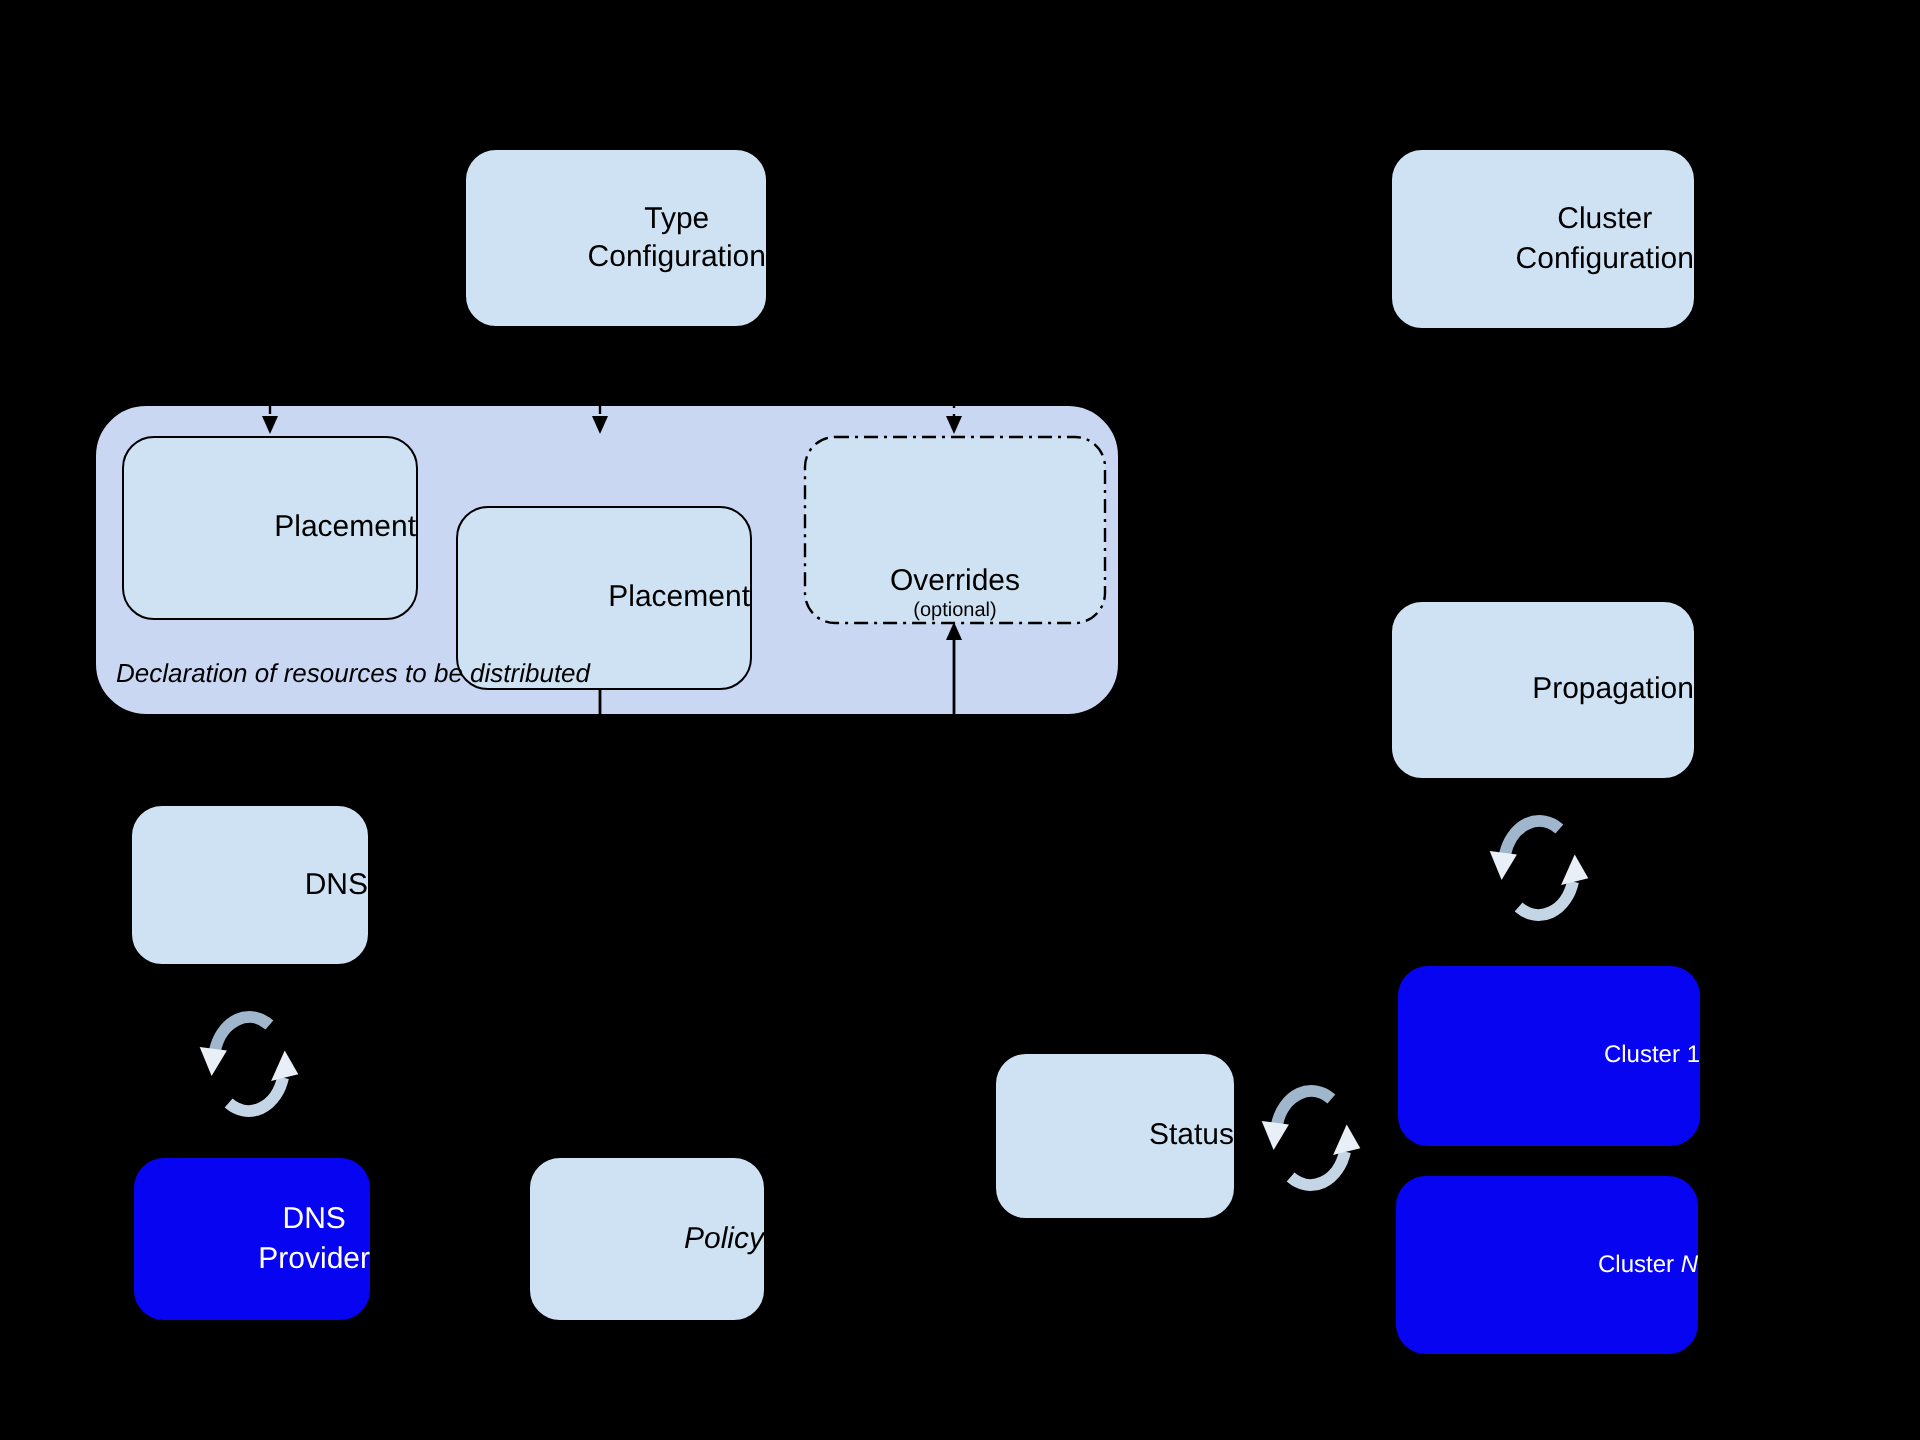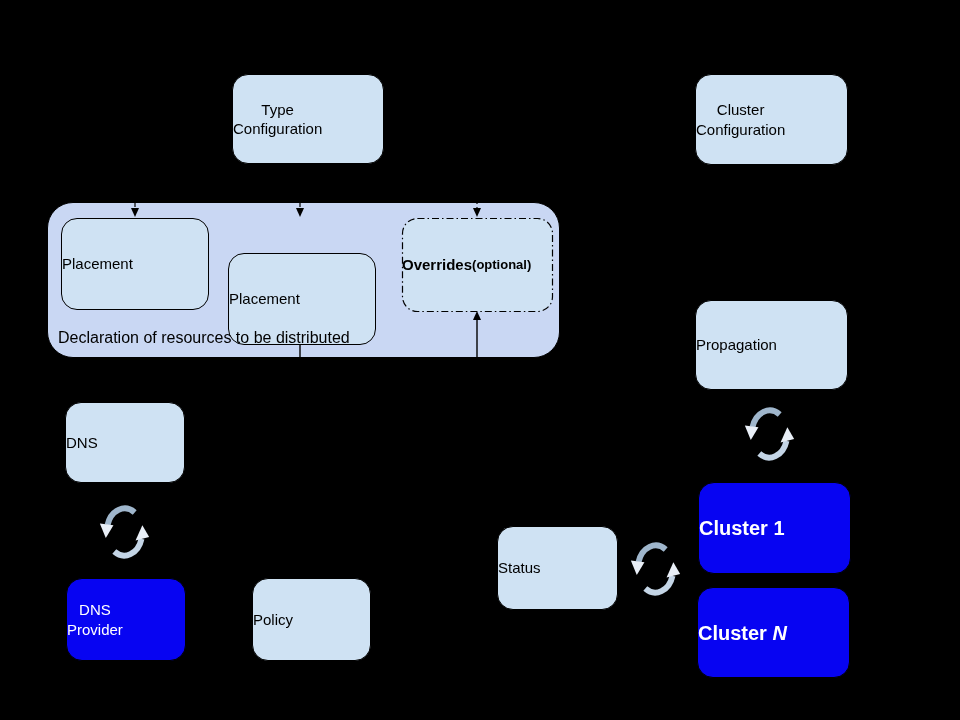--- a/index.html
+++ b/index.html
@@ -3,41 +3,41 @@
 <meta charset="utf-8">
 <style>
   html,body{margin:0;padding:0;background:#000;}
   #stage{
     position:relative;width:960px;height:720px;overflow:hidden;
     background:var(--canvas-bg,#000);
     font-family:"Liberation Sans","DejaVu Sans",sans-serif;
     color:var(--node-text,#000);
   }
   .box{
-    position:absolute;display:flex;align-items:center;justify-content:flex-start;
+    position:absolute;display:flex;align-items:center;justify-content:flex-end;
     text-align:center;white-space:pre-line;box-sizing:border-box;
     background:var(--node-fill,#cfe2f3);
     border:1px solid var(--node-text,#000);
     border-radius:16px;font-size:15px;line-height:1.3;
   }
   .container-box{
     background:var(--container-fill,#c9d7f3);
     border-radius:26px;border:1px solid #000;
   }
   .no-bg{background:transparent;border:none;}
   .blue{
     background:var(--cluster-fill,#0704f2);
     color:var(--cluster-text,#fff);
   }
-  .bold{font-weight:bold;font-size:20px;}
+  .bold{font-weight:normal;font-size:12px;}
   .italic{font-style:italic;}
   .caption{
-    position:absolute;font-size:16px;white-space:nowrap;
+    position:absolute;font-size:13px;white-space:nowrap;font-style:italic;
   }
-  .sub{font-size:13px;line-height:1.2;}
+  .sub{font-size:10px;line-height:1.2;}
   #overlay{position:absolute;left:0;top:0;pointer-events:none;}
   .dash-line{stroke:var(--node-text,#000);stroke-width:1.2;fill:none;stroke-dasharray:4 3;}
   .dashdot-line{stroke:var(--node-text,#000);stroke-width:1.2;fill:none;stroke-dasharray:7 3 1.5 3;}
   .solid-line{stroke:var(--node-text,#000);stroke-width:1.4;fill:none;}
   .head{fill:var(--node-text,#000);}
   .overrides-rect{
     fill:var(--node-fill,#cfe2f3);
     stroke:var(--node-text,#000);stroke-width:1.2;
     stroke-dasharray:7 3 1.5 3;
   }
@@ -102,35 +102,35 @@
     <span>Cluster
 Configuration</span>
   </div>
 
   <div class="box" style="left:61px;top:218px;width:148px;height:92px;">
     <span>Placement</span>
   </div>
   <div class="box" style="left:228px;top:218px;width:148px;height:92px;margin-top:35px;">
     <span>Placement</span>
   </div>
-  <div class="box no-bg" style="left:402px;top:218px;width:151px;height:94px;flex-direction:row;font-weight:bold;">
+  <div class="box no-bg" style="left:402px;top:218px;width:151px;height:94px;flex-direction:column;">
     <span>Overrides</span>
     <span class="sub">(optional)</span>
   </div>
   <div class="caption" style="left:58px;top:329px;">Declaration of resources to be distributed</div>
 
   <div class="box" style="left:65px;top:402px;width:120px;height:81px;">
     <span>DNS</span>
   </div>
   <div class="box blue" style="left:66px;top:578px;width:120px;height:83px;">
     <span>DNS
 Provider</span>
   </div>
 
-  <div class="box" style="left:252px;top:578px;width:119px;height:83px;">
+  <div class="box" style="left:264px;top:578px;width:119px;height:83px;font-style:italic;">
     <span>Policy</span>
   </div>
 
   <div class="box" style="left:695px;top:300px;width:153px;height:90px;">
     <span>Propagation</span>
   </div>
 
   <div class="box" style="left:497px;top:526px;width:121px;height:84px;">
     <span>Status</span>
   </div>

